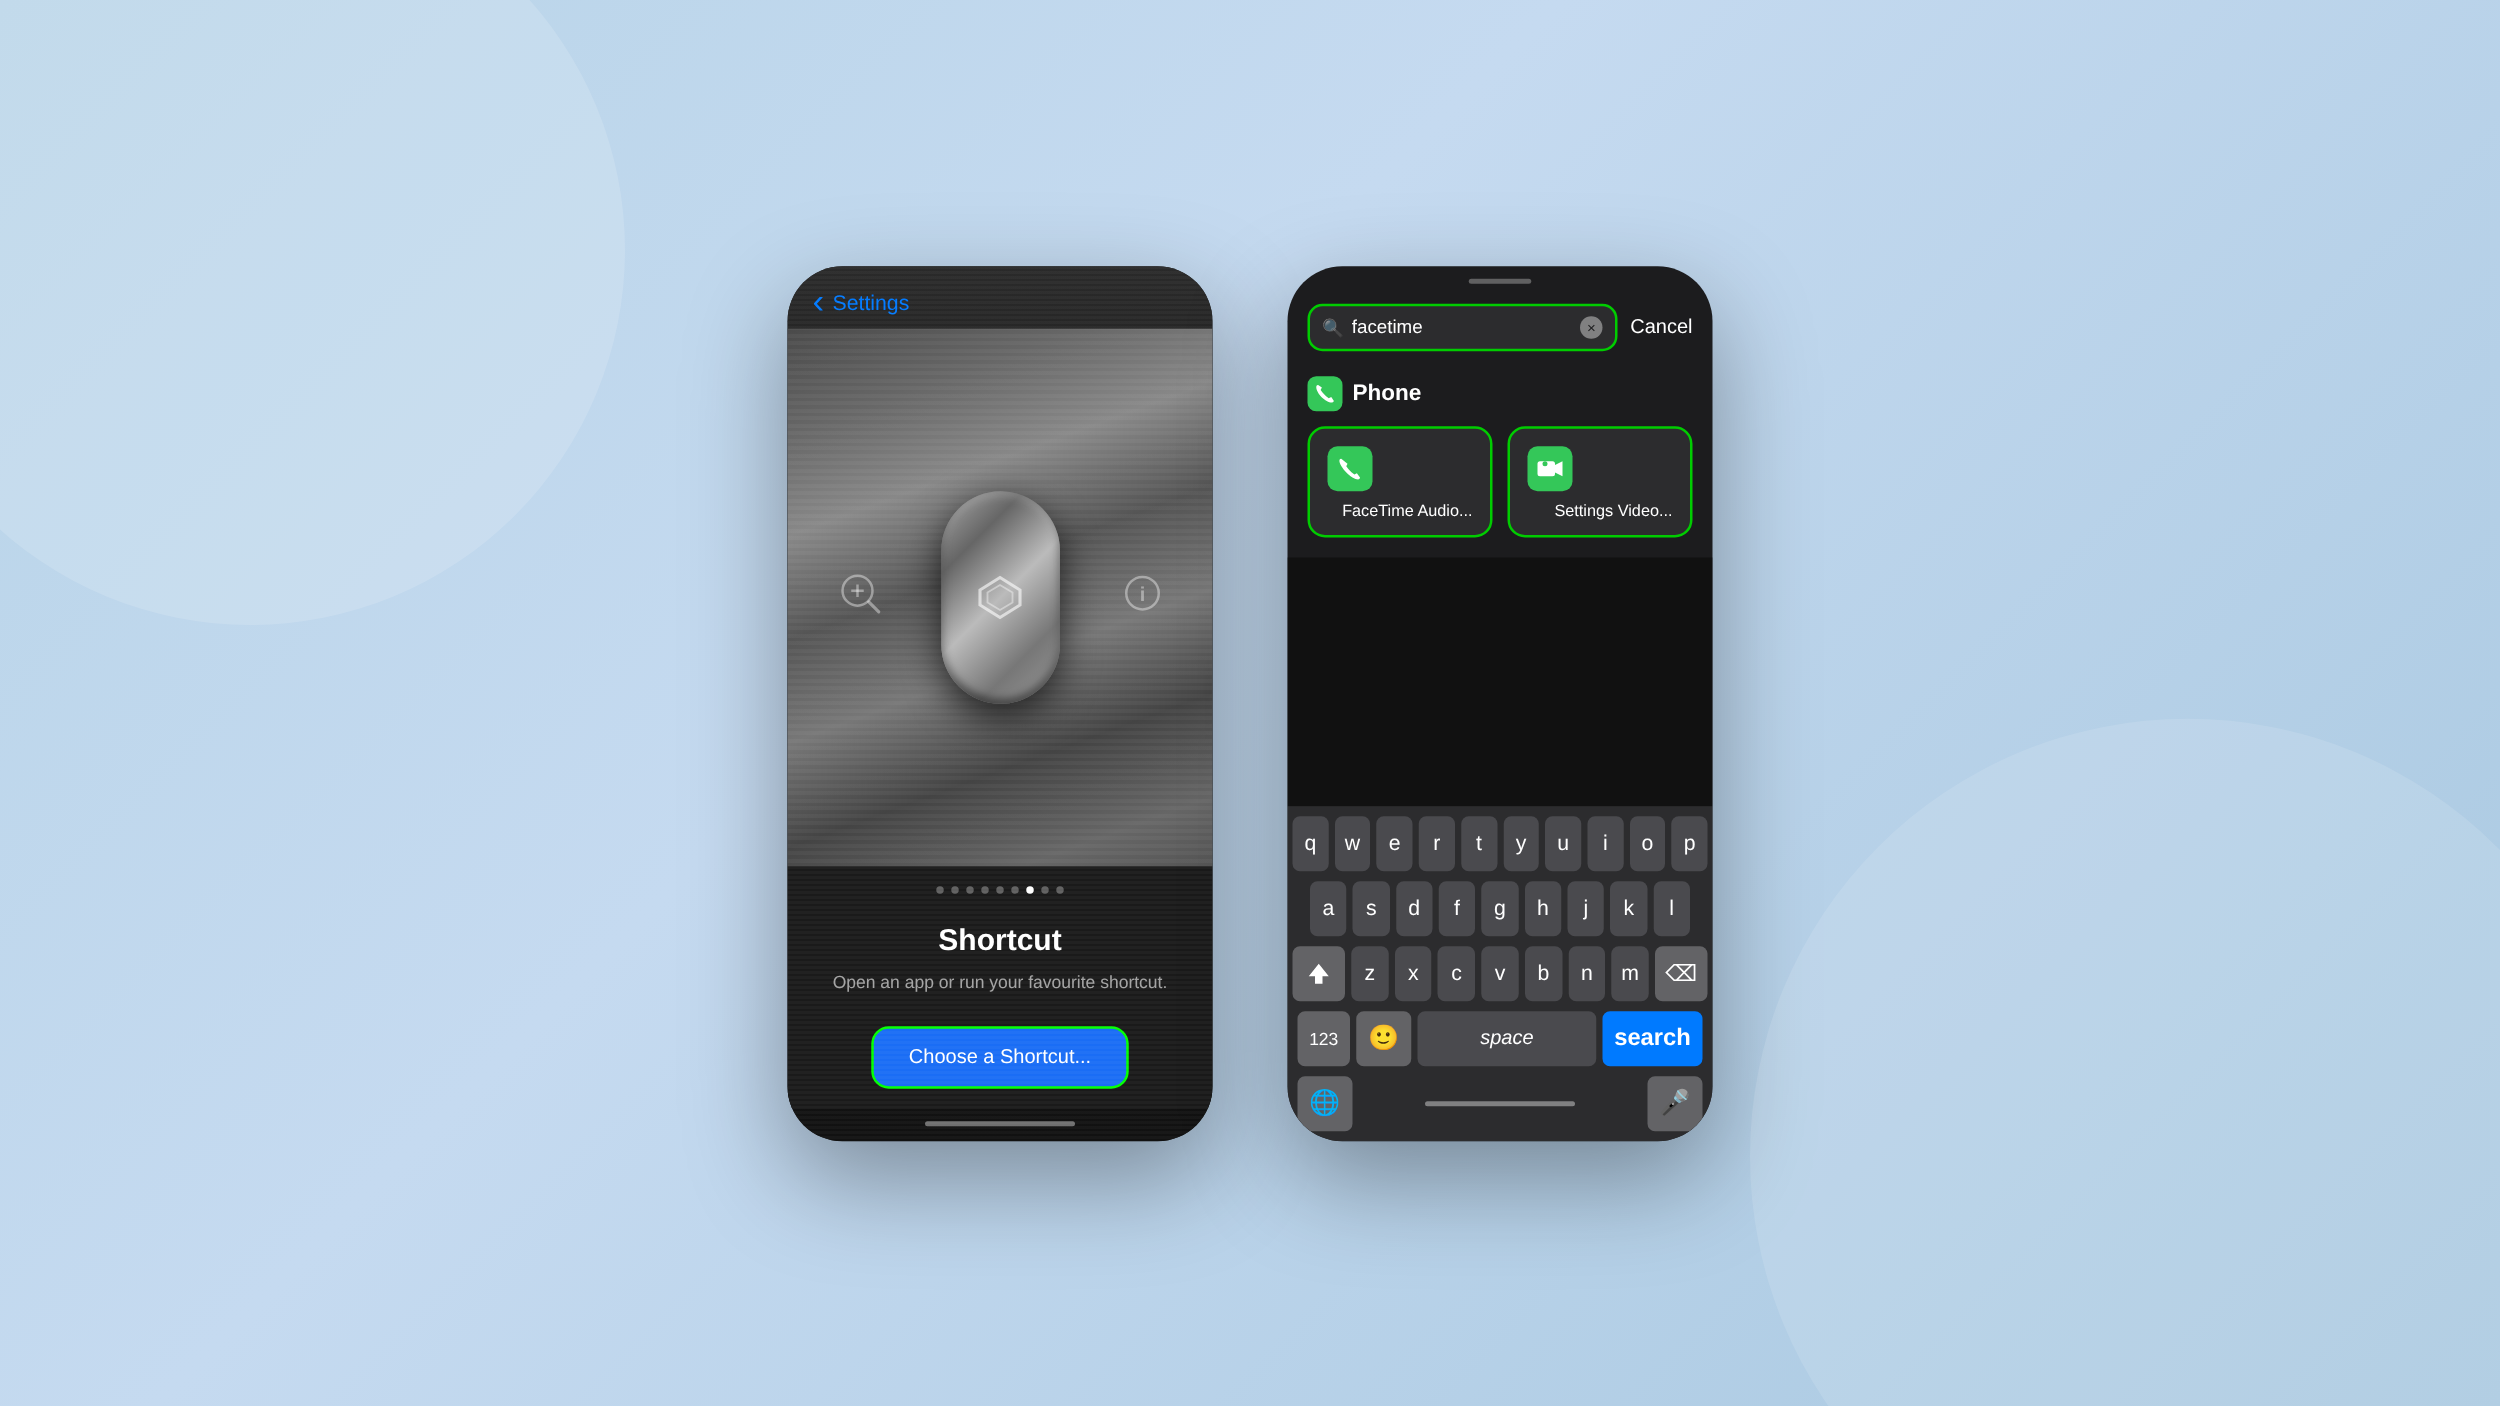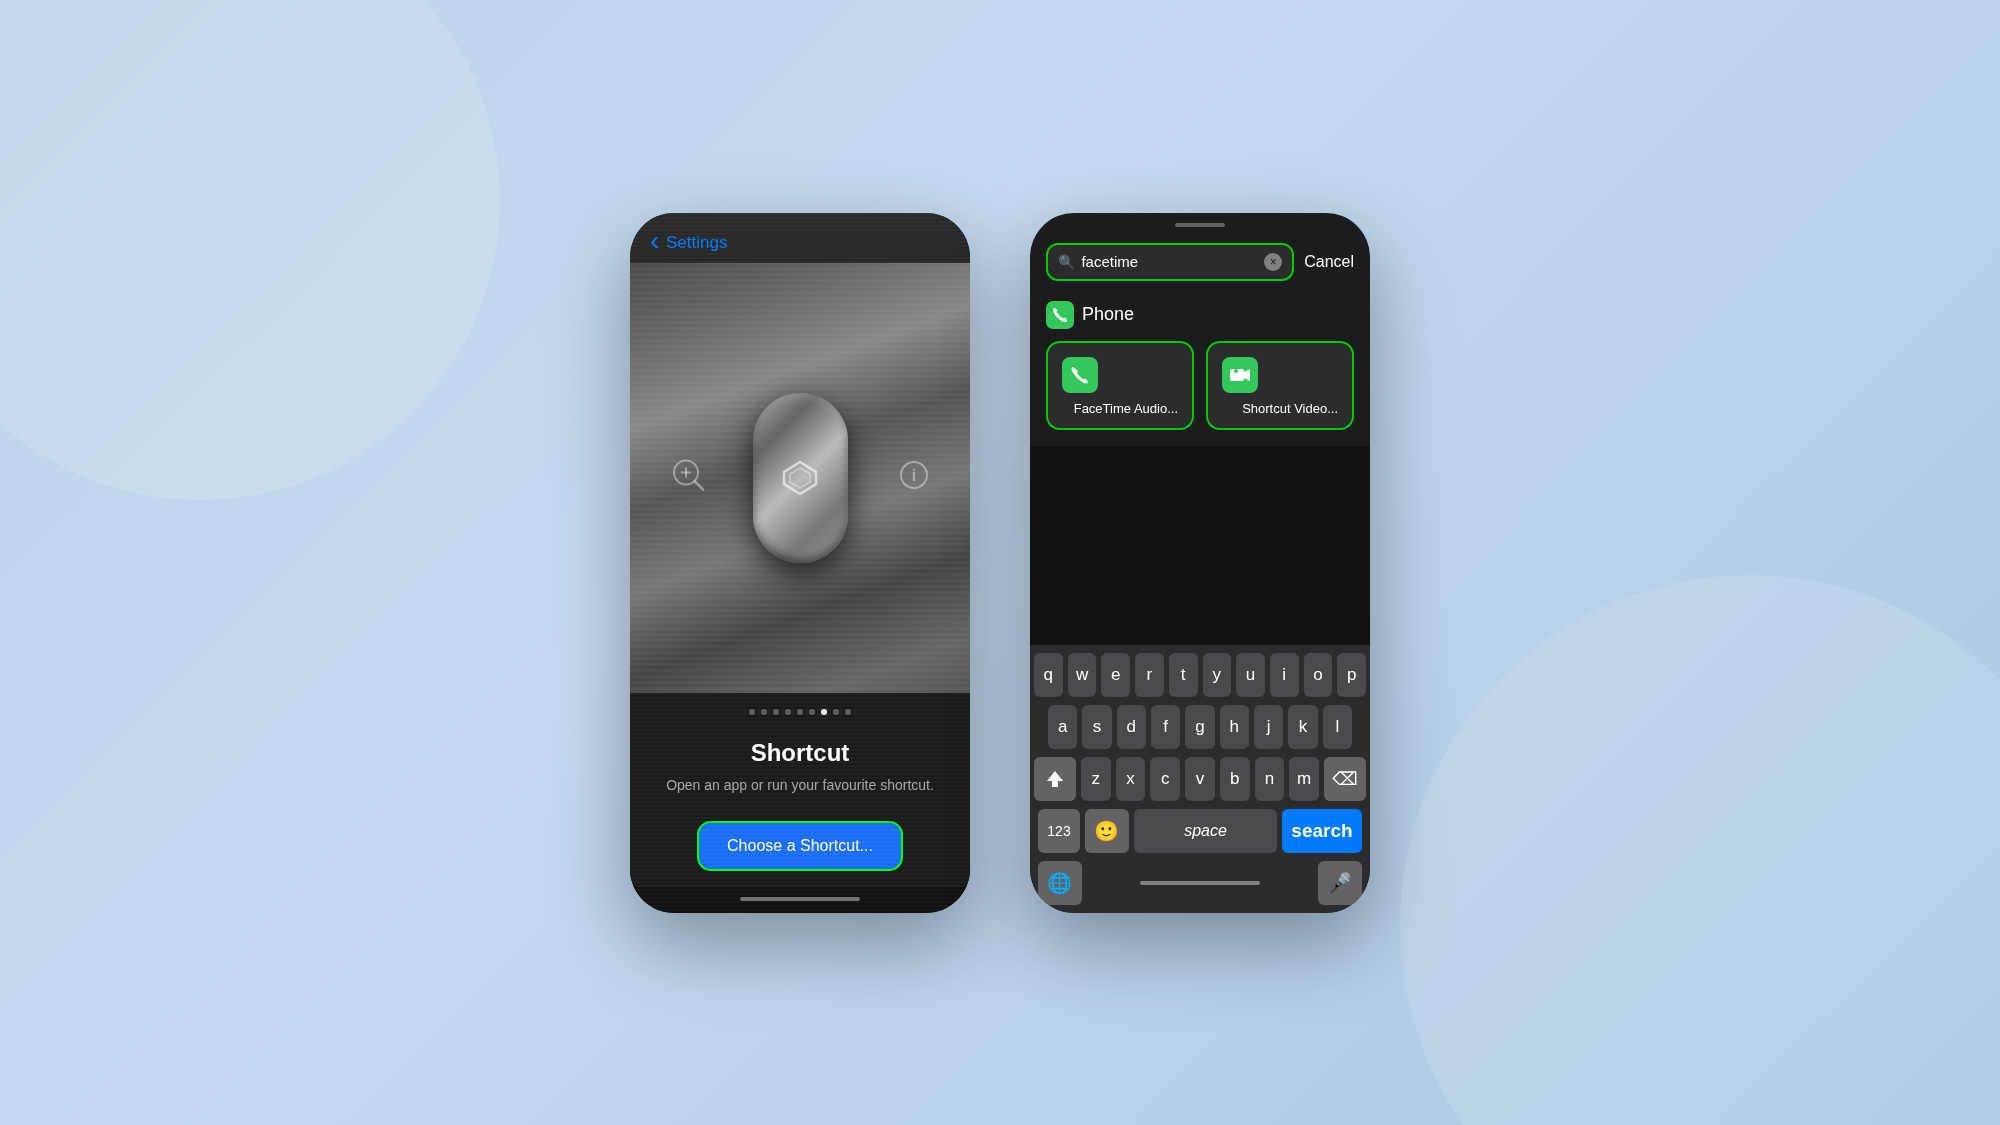--- a/index.html
+++ b/index.html
@@ -268,21 +268,21 @@
       height: 28px;
       background: #34c759;
       border-radius: 7px;
       display: flex;
       align-items: center;
       justify-content: center;
     }
     .phone-section-label {
       color: white;
       font-size: 18px;
-      font-weight: 400;
+      font-weight: 700;
     }
 
     
     .facetime-cards {
       display: flex;
       gap: 12px;
       padding: 4px 16px 16px;
       text-align: right;
     }
 
@@ -559,21 +559,21 @@
       <span class="facetime-card-label">FaceTime Audio...</span>
     </div>
     <div class="facetime-card">
       <div class="facetime-card-icon video">
         <svg width="24" height="24" viewBox="0 0 24 24" fill="white">
           <rect x="2" y="6" width="14" height="12" rx="2" fill="white"></rect>
           <polygon points="16,9 22,6 22,18 16,15" fill="white"></polygon>
           <circle cx="8" cy="8" r="2" fill="#34c759"></circle>
         </svg>
       </div>
-      <span class="facetime-card-label">Shortcut Video...</span>
+      <span class="facetime-card-label">Settings Video...</span>
     </div>
   </div>
 
   <div class="dark-content" style="background:#111;"></div>
 
   <div class="keyboard">
 
     <div class="key-row">
       <div class="key">q</div>
       <div class="key">w</div>

